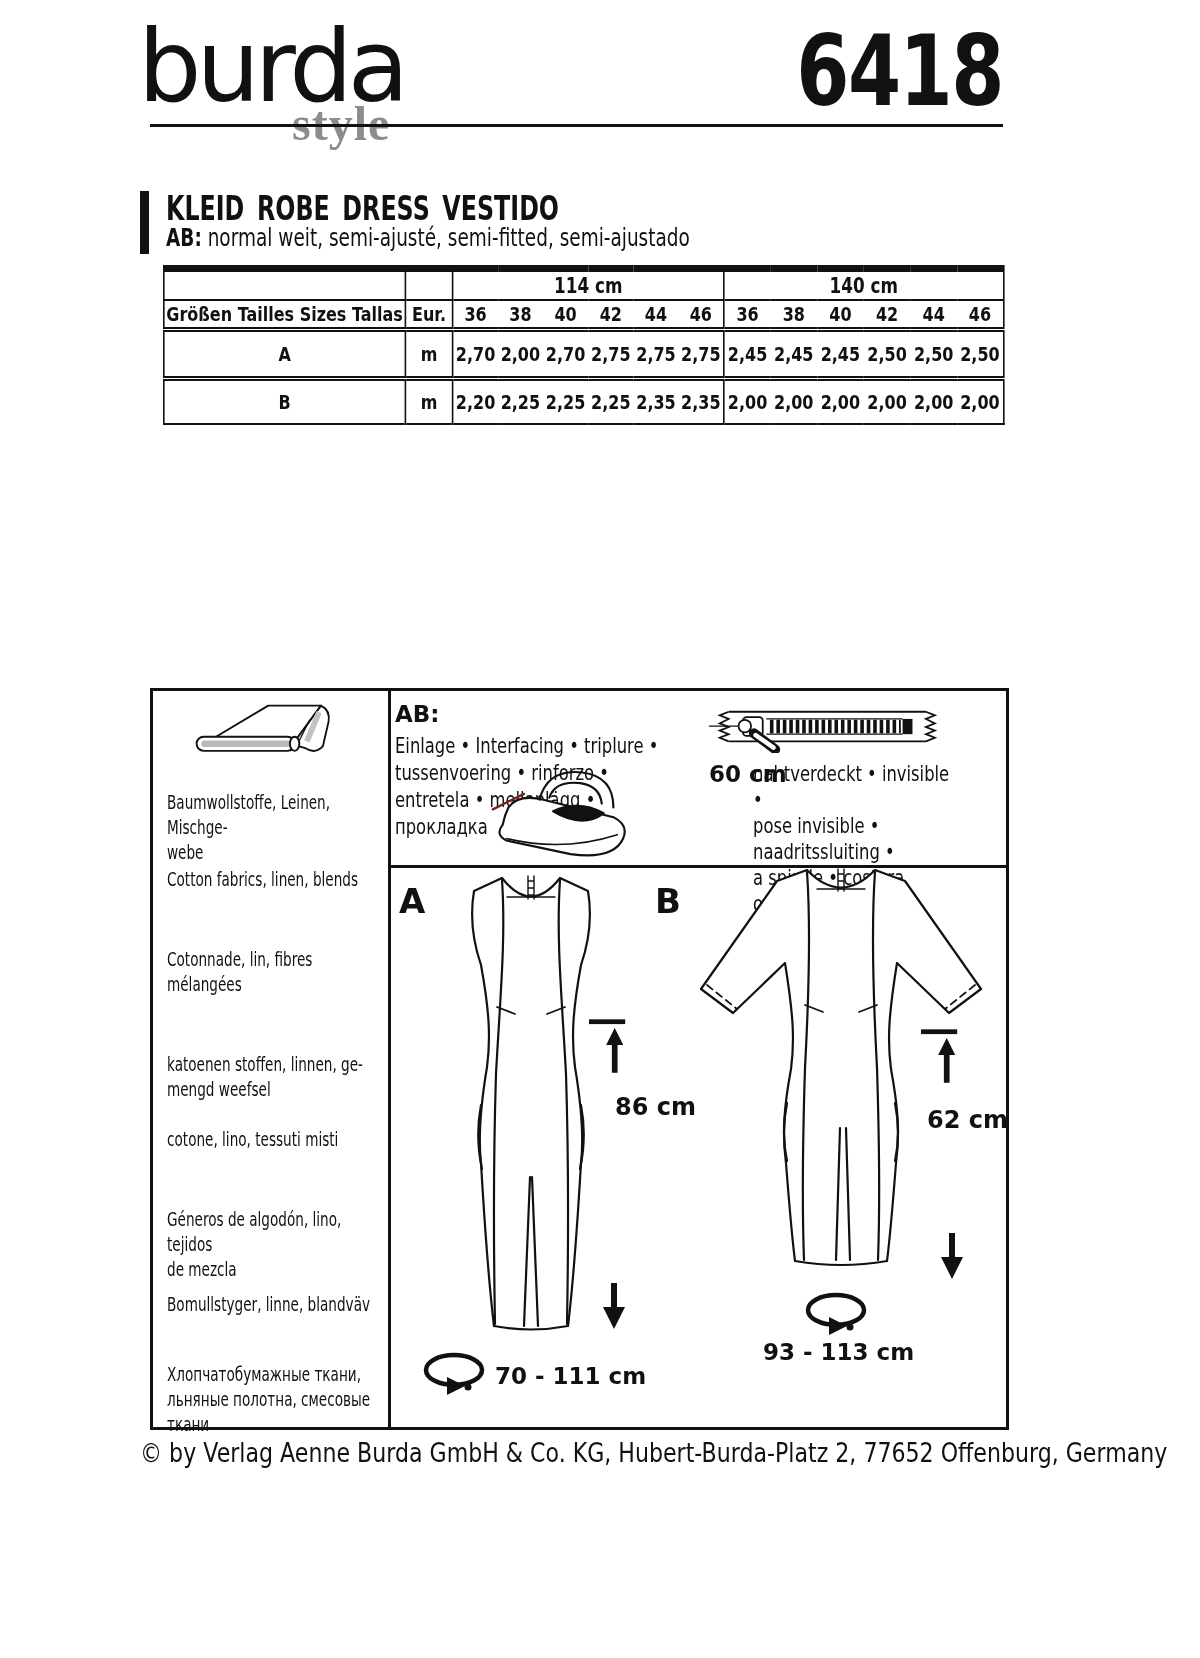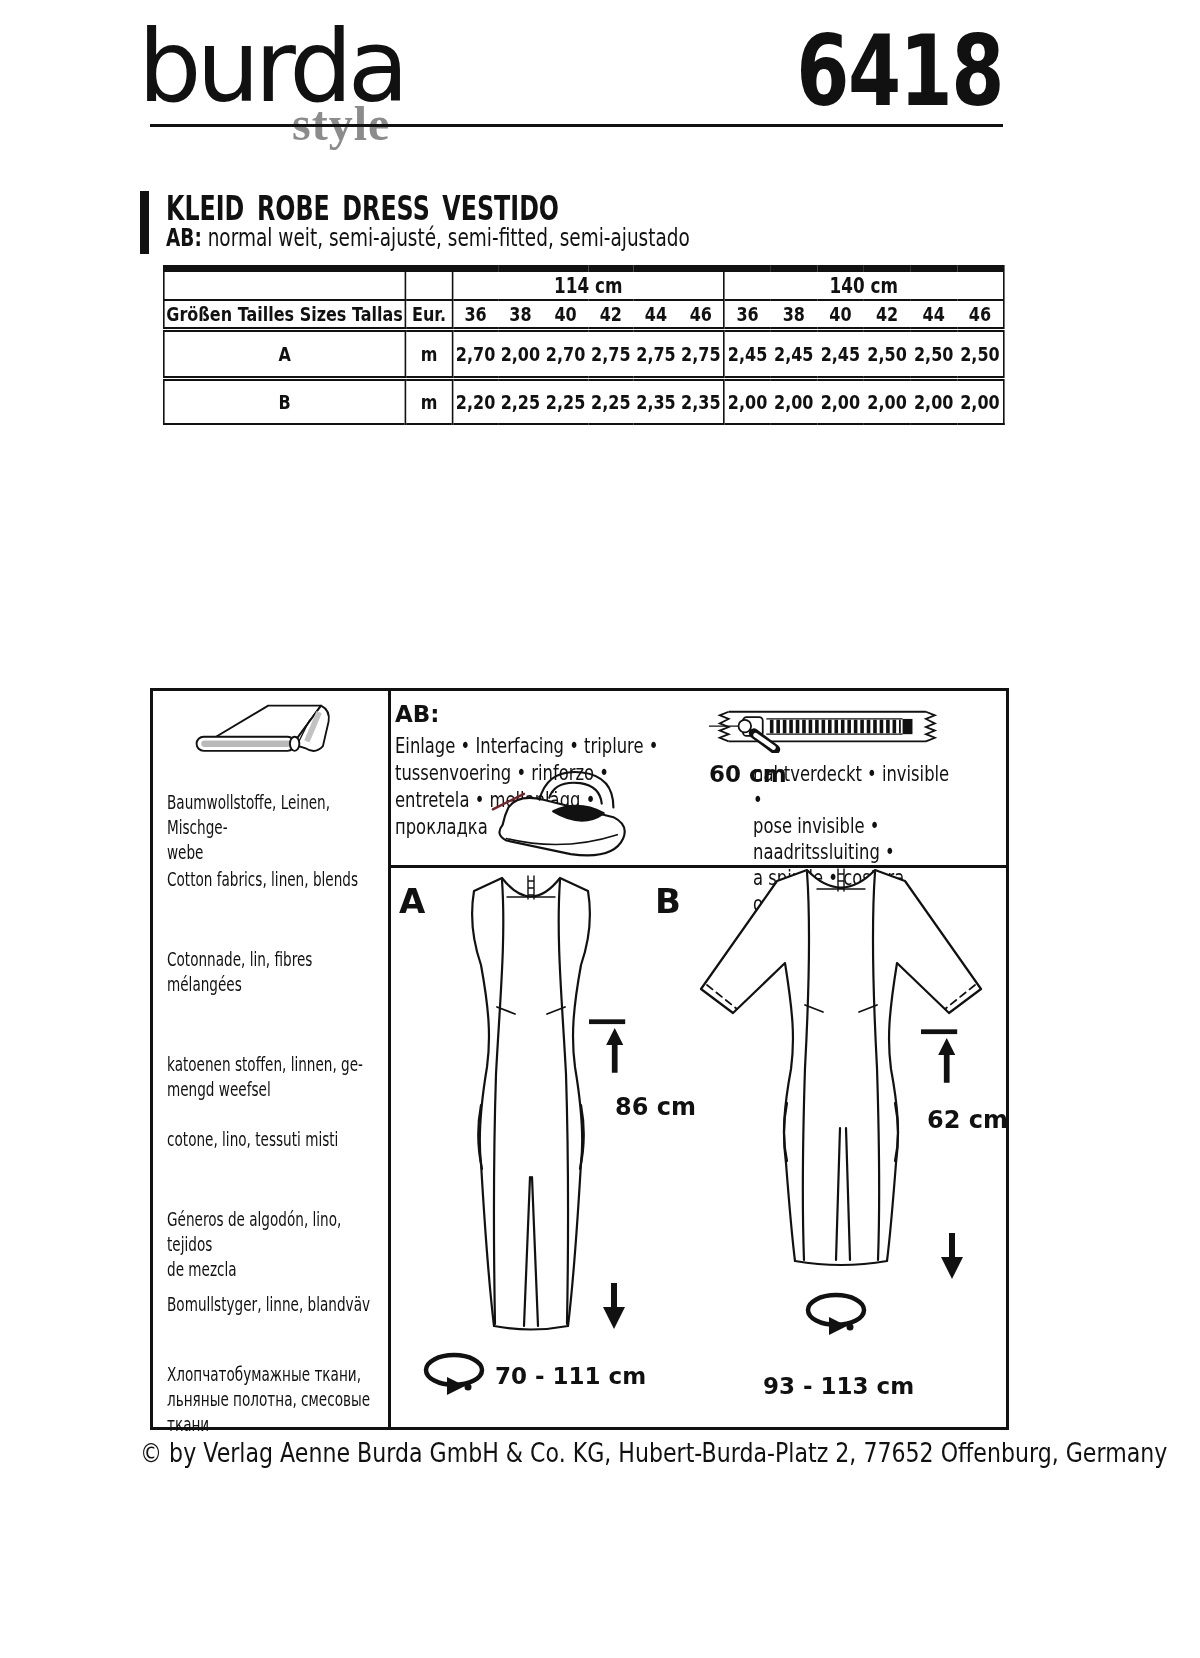--- a/index.html
+++ b/index.html
@@ -265,18 +265,18 @@
     <svg class="abs" style="left:786px;top:542px;" width="26" height="46" viewBox="0 0 26 46">
       <rect x="10" y="0" width="6" height="26" fill="#111"></rect>
       <polygon points="2,24 24,24 13,46" fill="#111"></polygon>
     </svg>
 
     <svg class="abs" style="left:650px;top:598px;" width="68" height="48" viewBox="0 0 68 48">
       <ellipse cx="33" cy="21" rx="28" ry="15" fill="none" stroke="#111" stroke-width="4.5"></ellipse>
       <polygon points="26,28 26,46 44,37" fill="#111"></polygon>
       <circle cx="47" cy="38" r="3.5" fill="#111"></circle>
     </svg>
-    <div class="abs meas" style="left:610px;top:648px;font-size:23px;margin-top:34px;">93 - 113 cm</div>
+    <div class="abs meas" style="left:610px;top:648px;font-size:23px;">93 - 113 cm</div>
   </div>
 
   <div class="abs footer cx">© by Verlag Aenne Burda GmbH &amp; Co. KG, Hubert-Burda-Platz 2, 77652 Offenburg, Germany</div>
 
 </div>
 
 </body></html>

